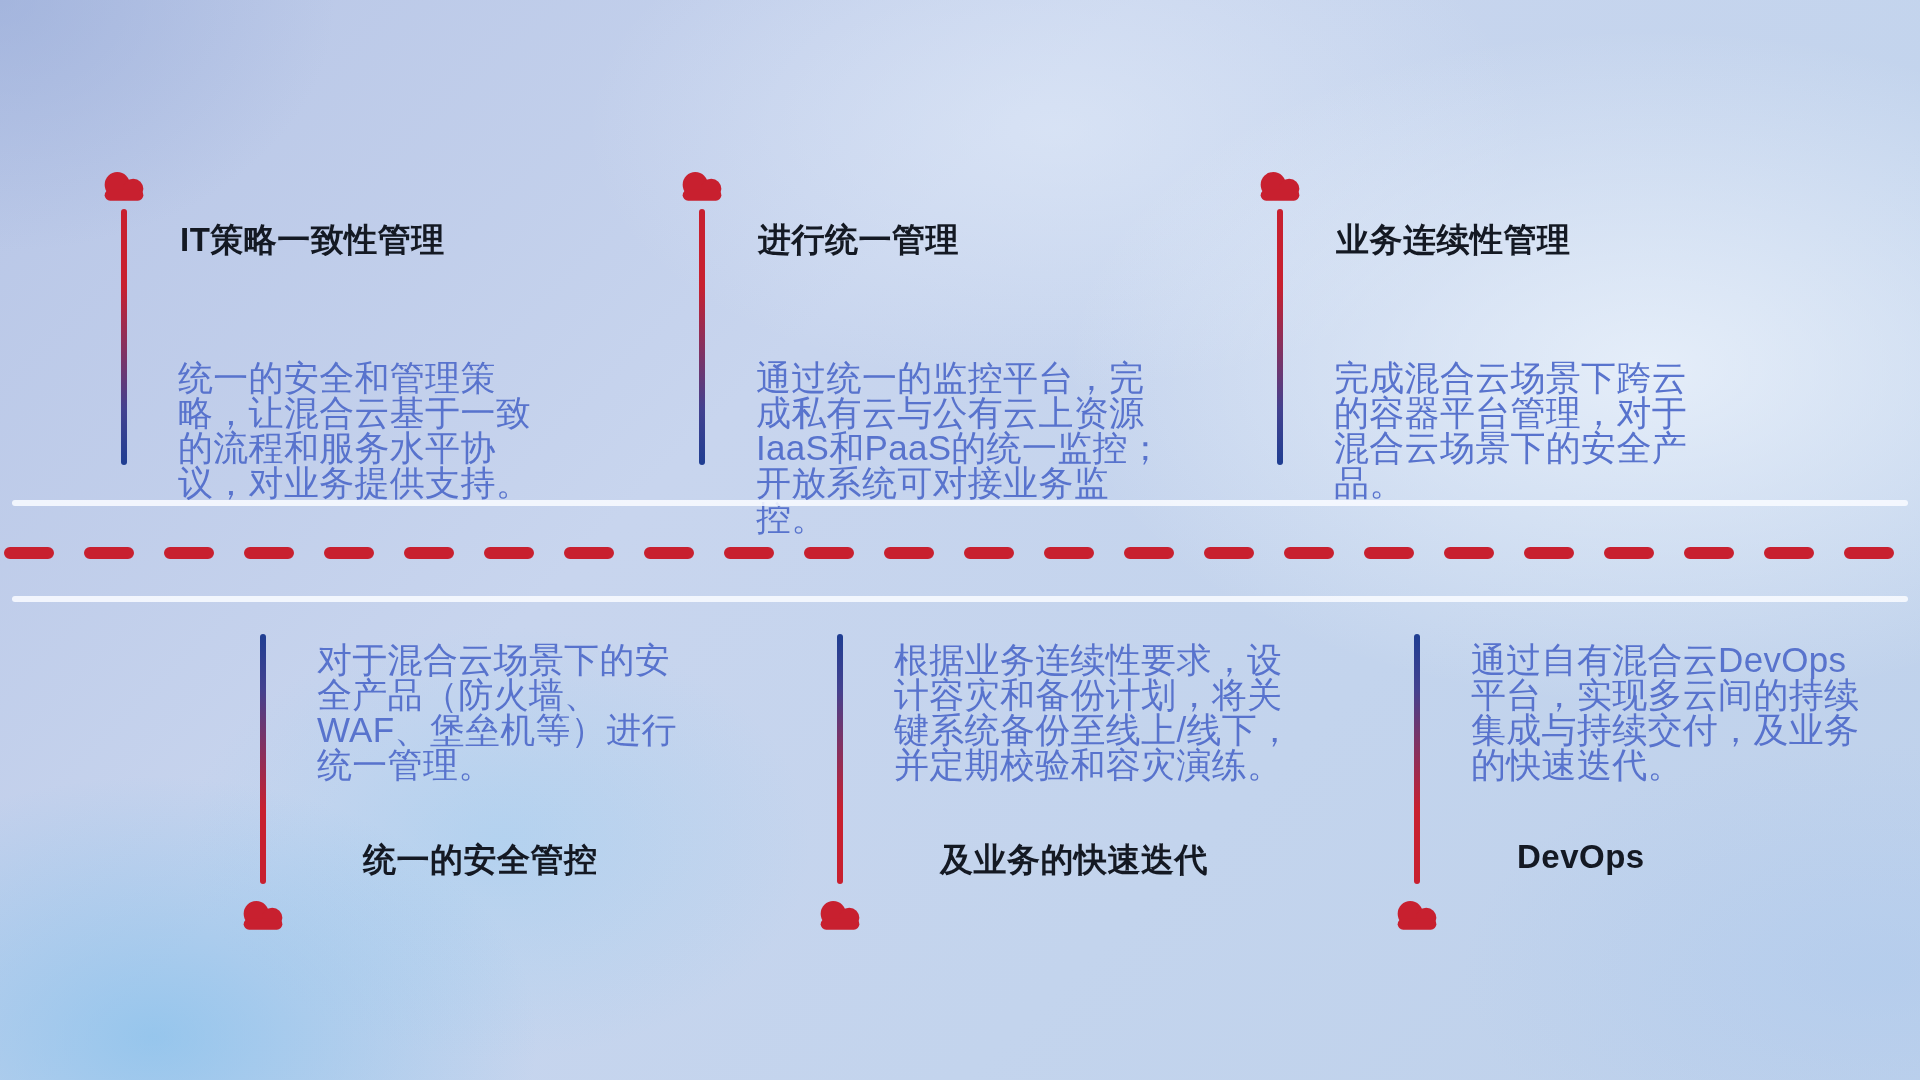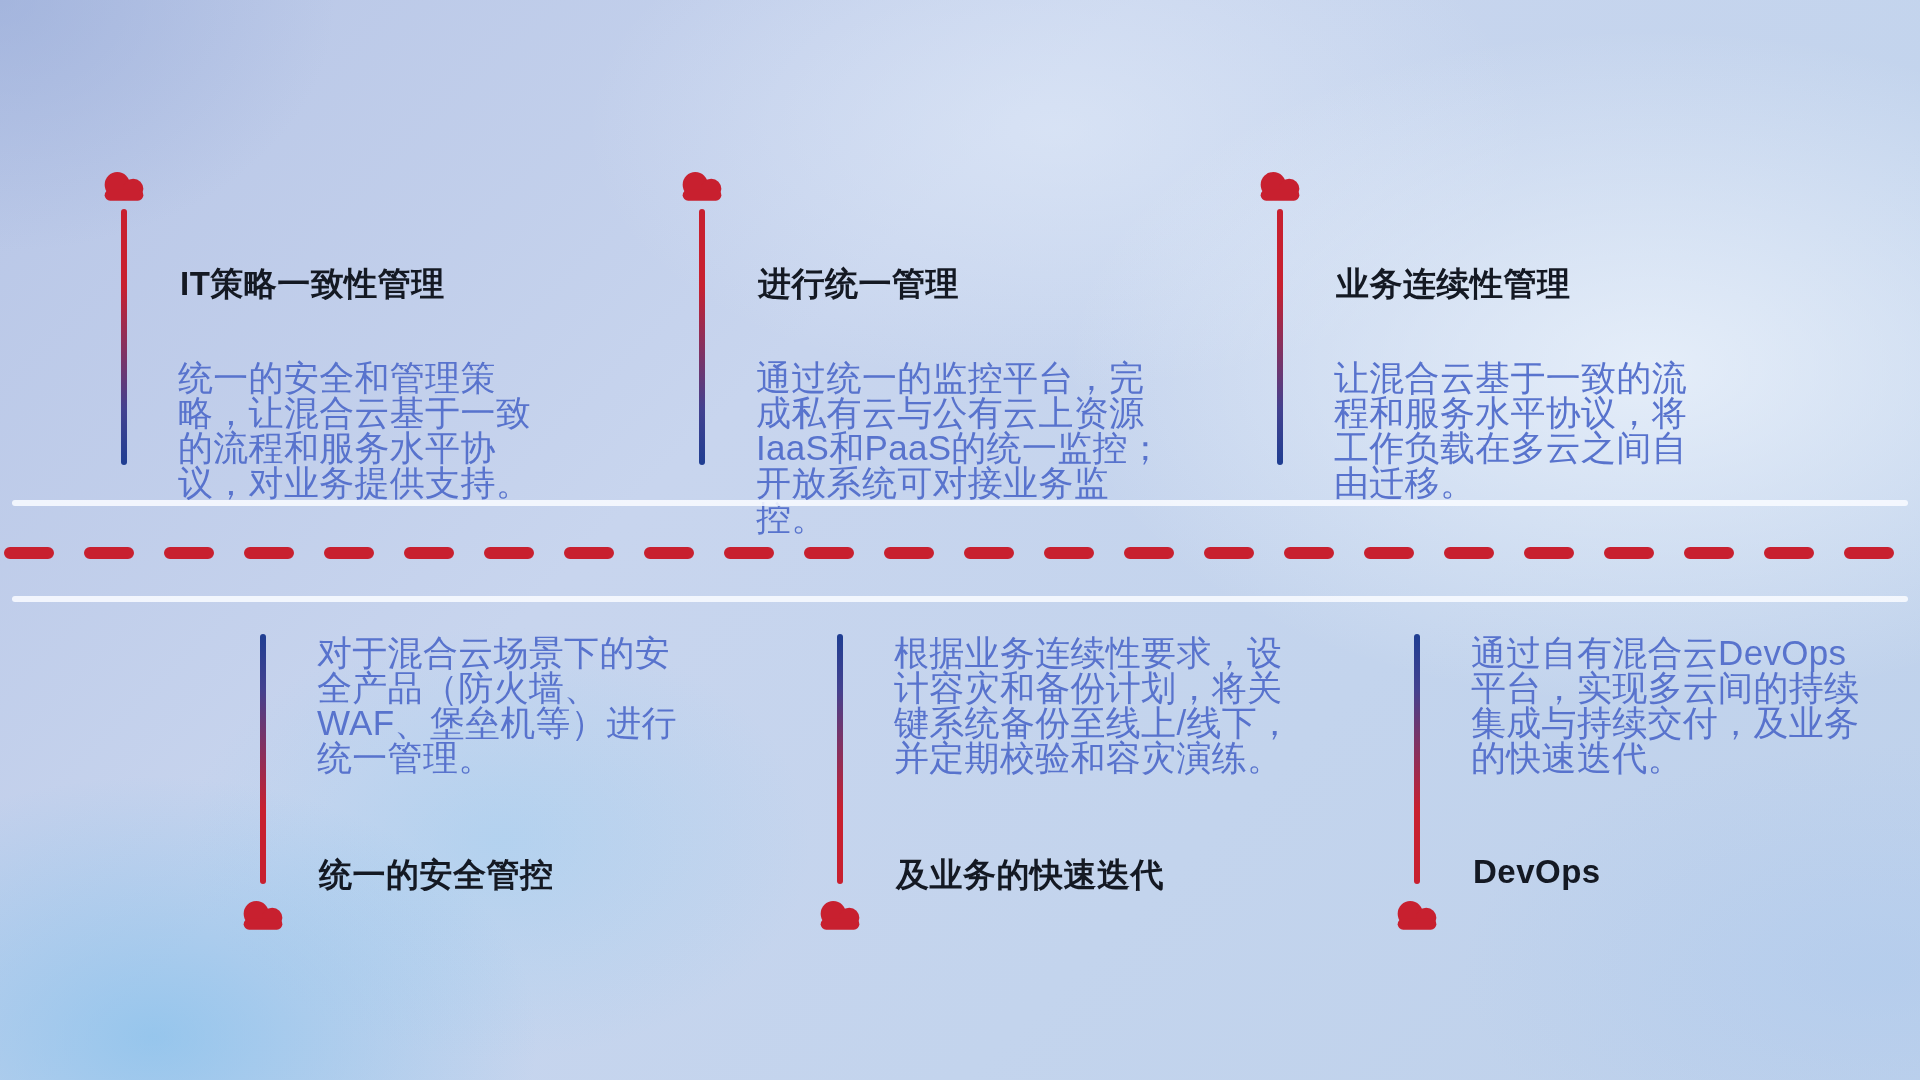--- a/index.html
+++ b/index.html
@@ -48,33 +48,33 @@
 
   .title {
     position: absolute;
     left: 56px;
     font-size: 33px;
     font-weight: 700;
     color: #141923;
     white-space: nowrap;
     letter-spacing: 0.5px;
   }
-  .item.top .title { top: 51px; margin-top: 44px; }
-  .item.bottom .title { top: 219px; }
+  .item.top .title { top: 51px; }
+  .item.bottom .title { top: 204px; margin-left: 44px; }
 
   .desc {
     position: absolute;
     left: 54px;
     font-size: 35px;
     line-height: 35px;
     color: #5873cd;
     letter-spacing: 0.3px;
   }
   .item.top .desc { top: 193px; }
-  .item.bottom .desc { top: 1px; }
+  .item.bottom .desc { top: 8px; }
 
   
   .divider-solid {
     position: absolute;
     left: 12px;
     right: 12px;
     height: 6px;
     border-radius: 3px;
     background: rgba(248, 251, 255, 0.88);
   }
@@ -126,21 +126,21 @@
       <svg viewBox="0 0 64 44" width="54" height="37" aria-hidden="true">
         <g fill="#c8202f">
           <circle cx="24" cy="21" r="15"></circle>
           <circle cx="43" cy="26" r="12"></circle>
           <rect x="9" y="27" width="46" height="13" rx="6.5"></rect>
         </g>
       </svg>
     </div>
     <div class="vline"></div>
     <h2 class="title">业务连续性管理</h2>
-    <p class="desc" style="width:382px">让混合云基于一致的流程和服务水平协议，将工作负载在多云之间自由迁移。</p>
+    <p class="desc" style="width:382px">完成混合云场景下跨云的容器平台管理，对于混合云场景下的安全产品。</p>
   </div>
 
   <div class="divider-solid" style="top:500px"></div>
   <div class="divider-dashed">
     <svg width="1920" height="12" aria-hidden="true">
       <line x1="10" y1="6" x2="1910" y2="6" stroke="#c8202f" stroke-width="12" stroke-linecap="round" stroke-dasharray="38 42"></line>
     </svg>
   </div>
   <div class="divider-solid" style="top:596px"></div>
 

